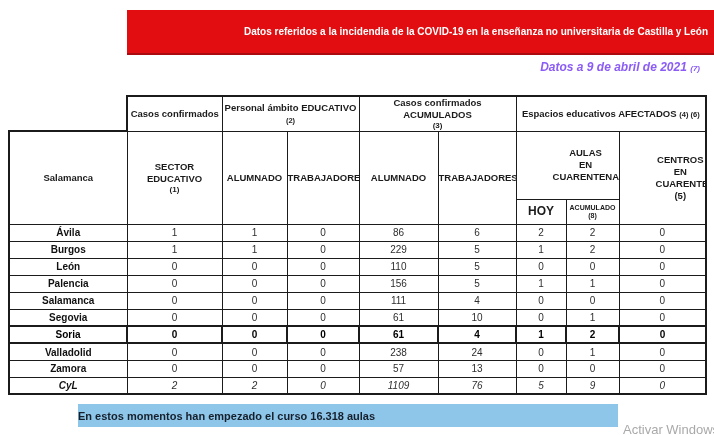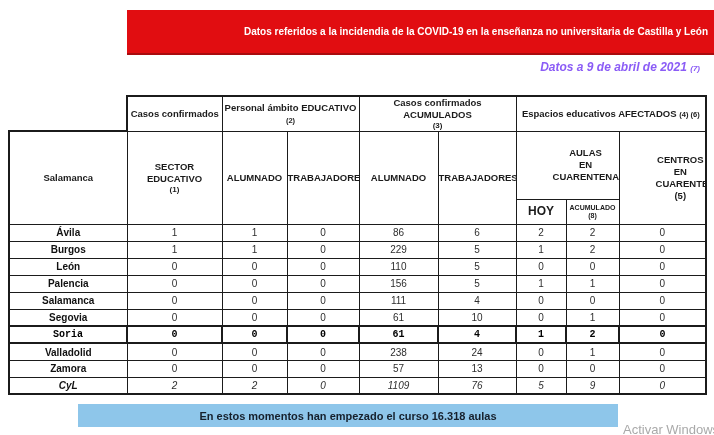--- a/index.html
+++ b/index.html
@@ -44,26 +44,26 @@
   .br2 { border-right-width:2px;margin-top:28px; }
   tbody tr:last-child td { border-bottom-width:2px;font-style:italic; }
 
   .note-small { font-size:7.5px; font-weight:bold; }
   .stack-note { display:block; font-size:8px; font-weight:bold; }
   .pre { white-space:pre-line;padding-left:36px; }
   th.sub-hoy { font-size:12px; }
   th.sub-acum { font-size:7px; line-height:1.1; }
 
   td.prov-name { font-weight:bold; color:#111; }
-  tr.hl td { border-width:2px; font-weight:bold; color:#000;font-family:Liberation Mono, monospace; }
+  tr.hl td { border-width:2px; font-weight:bold; color:#000; }
 
   
   .blue-banner {
     position:absolute; left:78px; top:404px; width:540px; height:23px;
-    background:#8ec6ea; display:flex; align-items:center; justify-content:center;
+    background:#8ec6ea; display:flex; align-items:center; justify-content:flex-start;
     font-weight:bold; font-size:11px; color:#16202c;
   }
 
   
   .watermark {
     position:absolute; left:623px; top:422px; color:#a9a9a9; font-size:13px;
     white-space:nowrap;
   }
 </style>
 </head>

